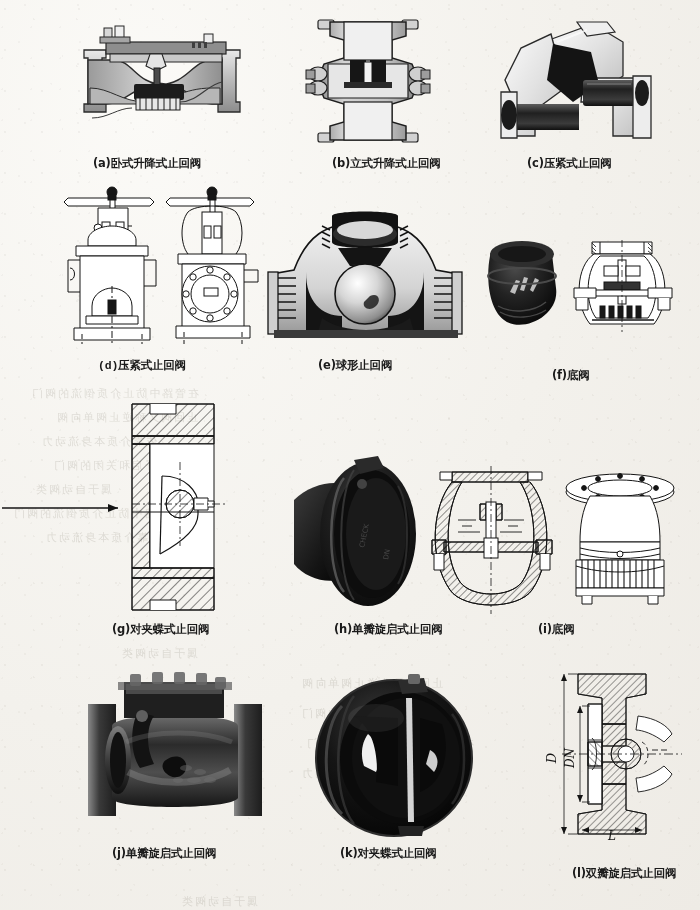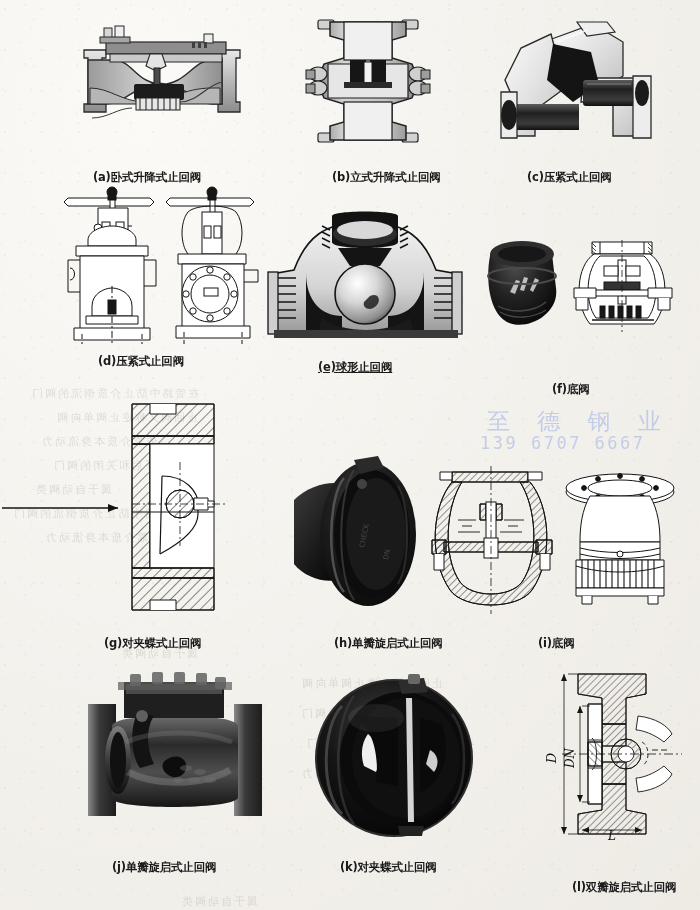--- a/index.html
+++ b/index.html
@@ -51,21 +51,20 @@
 
   .fig{position:absolute;}
   .cap{
     position:absolute;
     font-size:11.5px;
     color:#1a1a1a;
     white-space:nowrap;
     font-weight:700;
     font-family:"DejaVu Sans","Liberation Sans",sans-serif;
     letter-spacing:-0.2px;
-    margin-top:14px;
   }
   .figcaption{
     position:absolute;
     left:0;right:0;text-align:center;
     font-size:15px;color:#121212;font-weight:700;
     letter-spacing:1px;
   }
   svg{display:block;overflow:visible;}
 </style>
 </head>
@@ -82,22 +81,20 @@
   <div class="ghost" style="top:482px;left:34px;">属于自动阀类</div>
   <div class="ghost" style="top:506px;left:12px;">在管路中防止介质倒流的阀门</div>
   <div class="ghost" style="top:530px;left:44px;">依靠介质本身流动力</div>
   <div class="ghost" style="top:646px;left:120px;">属于自动阀类</div>
   <div class="ghost" style="top:676px;left:300px;">止回阀又称逆止阀单向阀</div>
   <div class="ghost" style="top:706px;left:300px;">自动开启和关闭的阀门</div>
   <div class="ghost" style="top:736px;left:305px;">在管路中防止介质倒流的阀门</div>
   <div class="ghost" style="top:766px;left:300px;">依靠介质本身流动力</div>
   <div class="ghost" style="top:894px;left:180px;">属于自动阀类</div>
 
-  <div class="watermark wm-name">至 德 钢 业</div>
-  <div class="watermark wm-phone">139 6707 6667</div>
 
   <div class="fig" style="left:62px;top:12px;">
     <svg width="200" height="136" viewBox="0 0 200 136">
       <defs>
         <linearGradient id="gA1" x1="0" y1="0" x2="0" y2="1">
           <stop offset="0" stop-color="#e9e9e9"></stop>
             <stop offset=".45" stop-color="#bdbdbd"></stop>
             <stop offset="1" stop-color="#8d8d8d"></stop>
         </linearGradient>
         <linearGradient id="gA2" x1="0" y1="0" x2="1" y2="0">
@@ -302,21 +299,21 @@
             <circle cx="27" cy="95" r="3.2"></circle>
         </g>
         <rect x="38" y="106" width="14" height="8" fill="#fff"></rect>
         <path d="M78 88 L92 88 L92 100 L78 100"></path>
 
         <path d="M10 144 L84 144 L84 156 L10 156 Z" fill="#fff"></path>
         <path d="M18 150 L18 162 M76 150 L76 162" stroke-dasharray="5 3"></path>
       </g>
     </svg>
   </div>
-  <div class="cap" style="left:98px;top:340px;">(d)压紧式止回阀</div>
+  <div class="cap" style="left:98px;top:358px;font-family:Liberation Mono, monospace;">(d)压紧式止回阀</div>
 
   <div class="fig" style="left:266px;top:212px;">
     <svg width="198" height="134" viewBox="0 0 198 134">
       <defs>
         <radialGradient id="gBall" cx=".38" cy=".32" r=".78">
           <stop offset="0" stop-color="#ffffff"></stop>
             <stop offset=".42" stop-color="#d6d6d6"></stop>
           <stop offset=".82" stop-color="#8d8d8d"></stop>
             <stop offset="1" stop-color="#3a3a3a"></stop>
         </radialGradient>
@@ -351,21 +348,21 @@
       <g stroke="#141414" stroke-width="1.5" fill="none">
         <path d="M8 66 L30 66 M8 74 L30 74 M8 82 L30 82 M8 90 L30 90 M8 98 L30 98 M8 106 L30 106"></path>
         <path d="M168 66 L190 66 M168 74 L190 74 M168 82 L190 82 M168 90 L190 90 M168 98 L190 98 M168 106 L190 106"></path>
       </g>
       <rect x="2" y="60" width="10" height="62" fill="#cfcfcf" stroke="#141414" stroke-width="1.3"></rect>
       <rect x="186" y="60" width="10" height="62" fill="#cfcfcf" stroke="#141414" stroke-width="1.3"></rect>
 
       <path d="M8 118 L192 118 L192 126 L8 126 Z" fill="#3a3a3a"></path>
     </svg>
   </div>
-  <div class="cap" style="left:318px;top:346px;text-decoration:underline;">(e)球形止回阀</div>
+  <div class="cap" style="left:318px;top:358px;">(e)球形止回阀</div>
 
   <div class="fig" style="left:482px;top:232px;">
     <svg width="198" height="116" viewBox="0 0 198 116">
       <defs>
         <radialGradient id="gFphoto" cx=".4" cy=".3" r=".8">
           <stop offset="0" stop-color="#4c4c4c"></stop>
             <stop offset=".45" stop-color="#232323"></stop>
             <stop offset="1" stop-color="#050505"></stop>
         </radialGradient>
       </defs>
@@ -462,21 +459,21 @@
       <path d="M92 98 L106 98 L106 110 L92 110 Z" fill="#fff"></path>
       <path d="M106 101 L112 101 L112 107 L106 107" fill="#fff"></path>
 
       <g stroke-dasharray="8 3 2 3" stroke-width=".8">
         <line x1="78" y1="62" x2="78" y2="146"></line>
         <line x1="30" y1="104" x2="126" y2="104"></line>
       </g>
       <line x1="30" y1="112" x2="112" y2="112" stroke-width="1"></line>
     </svg>
   </div>
-  <div class="cap" style="left:104px;top:622px;text-align:center;">(g)对夹蝶式止回阀</div>
+  <div class="cap" style="left:112px;top:622px;text-align:center;">(g)对夹蝶式止回阀</div>
 
   <div class="fig" style="left:292px;top:452px;">
     <svg width="130" height="165" viewBox="0 0 130 165">
       <defs>
         <radialGradient id="gH" cx=".45" cy=".32" r=".82">
           <stop offset="0" stop-color="#4a4a4a"></stop>
             <stop offset=".4" stop-color="#1f1f1f"></stop>
             <stop offset="1" stop-color="#060606"></stop>
         </radialGradient>
         <linearGradient id="gHflap" x1="0" y1="0" x2="1" y2="1">

